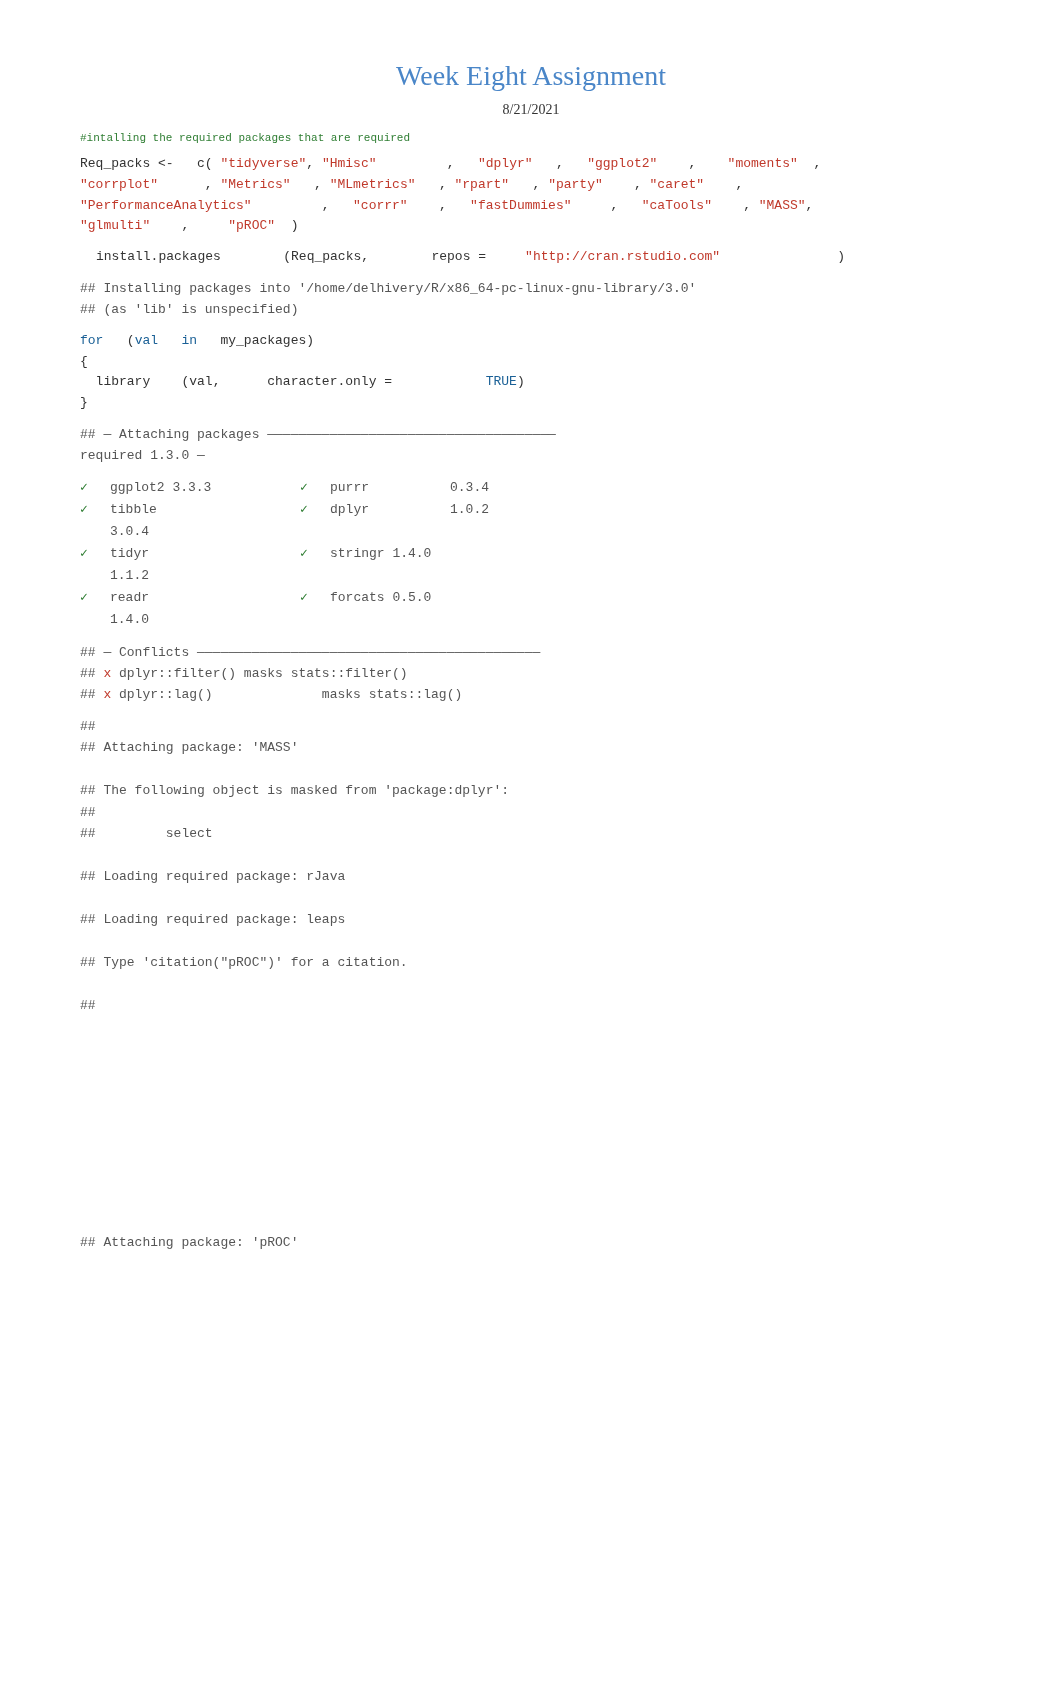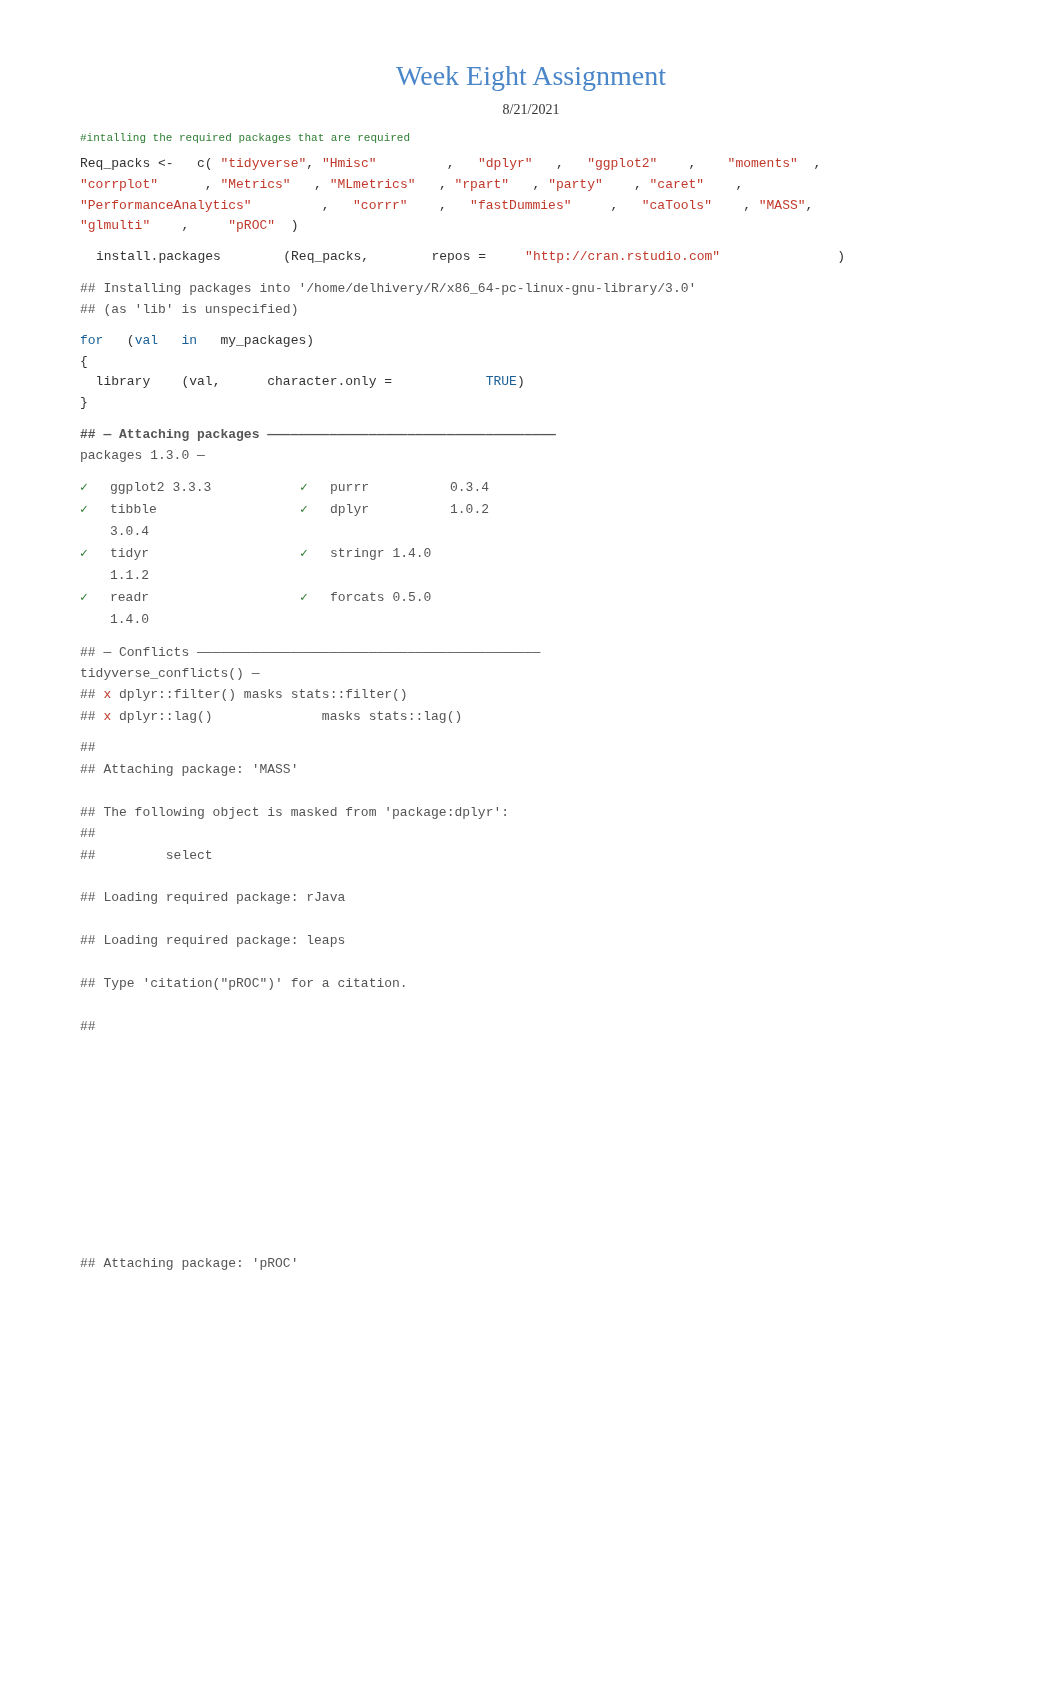--- a/index.html
+++ b/index.html
@@ -86,24 +86,24 @@
 </div>
 
 <div class="code-block section">
   <div><span class="kw">for</span>&nbsp;&nbsp; (<span class="kw">val</span>&nbsp;&nbsp; <span class="kw">in</span>&nbsp;&nbsp; my_packages)</div>
   <div>{</div>
   <div>&nbsp;&nbsp;<span class="fn">library</span>&nbsp;&nbsp;&nbsp;&nbsp;(val,&nbsp;&nbsp;&nbsp;&nbsp;&nbsp; character.only =&nbsp;&nbsp;&nbsp;&nbsp;&nbsp;&nbsp;&nbsp;&nbsp;&nbsp;&nbsp;&nbsp;&nbsp;<span class="kw">TRUE</span>)</div>
   <div>}</div>
 </div>
 
 <div class="output-block section">
-  <div style="display:flex; align-items:center;font-weight:bold;">
+  <div style="display:flex; align-items:center;">
     <span>## — Attaching packages —————————————————————————————————————</span>
   </div>
-  <div>packages 1.3.0 —</div>
+  <div>required 1.3.0 —</div>
 </div>
 
 <div class="output-block section">
   <div style="display:grid; grid-template-columns: 30px 120px 70px 30px 120px 70px; line-height:1.7;">
     <span class="check">✓</span>
     <span>ggplot2 3.3.3</span>
     <span></span>
     <span class="check">✓</span>
     <span>purrr</span>
     <span>0.3.4</span>
@@ -126,21 +126,20 @@
     <span>readr&nbsp;&nbsp;&nbsp;&nbsp;&nbsp;&nbsp;&nbsp;&nbsp;&nbsp; 1.4.0</span>
     <span></span>
     <span class="check">✓</span>
     <span>forcats 0.5.0</span>
     <span></span>
   </div>
 </div>
 
 <div class="output-block section">
   <div>## — Conflicts ————————————————————————————————————————————</div>
-  <div>tidyverse_conflicts() —</div>
   <div>## <span class="cross">x</span> dplyr::filter() masks stats::filter()</div>
   <div>## <span class="cross">x</span> dplyr::lag()&nbsp;&nbsp;&nbsp;&nbsp;&nbsp;&nbsp;&nbsp;&nbsp;&nbsp;&nbsp;&nbsp;&nbsp;&nbsp;&nbsp;masks stats::lag()</div>
 </div>
 
 <div class="output-block section">
   <div>##</div>
   <div>## Attaching package: 'MASS'</div>
   <div>&nbsp;</div>
   <div>## The following object is masked from 'package:dplyr':</div>
   <div>##</div>

